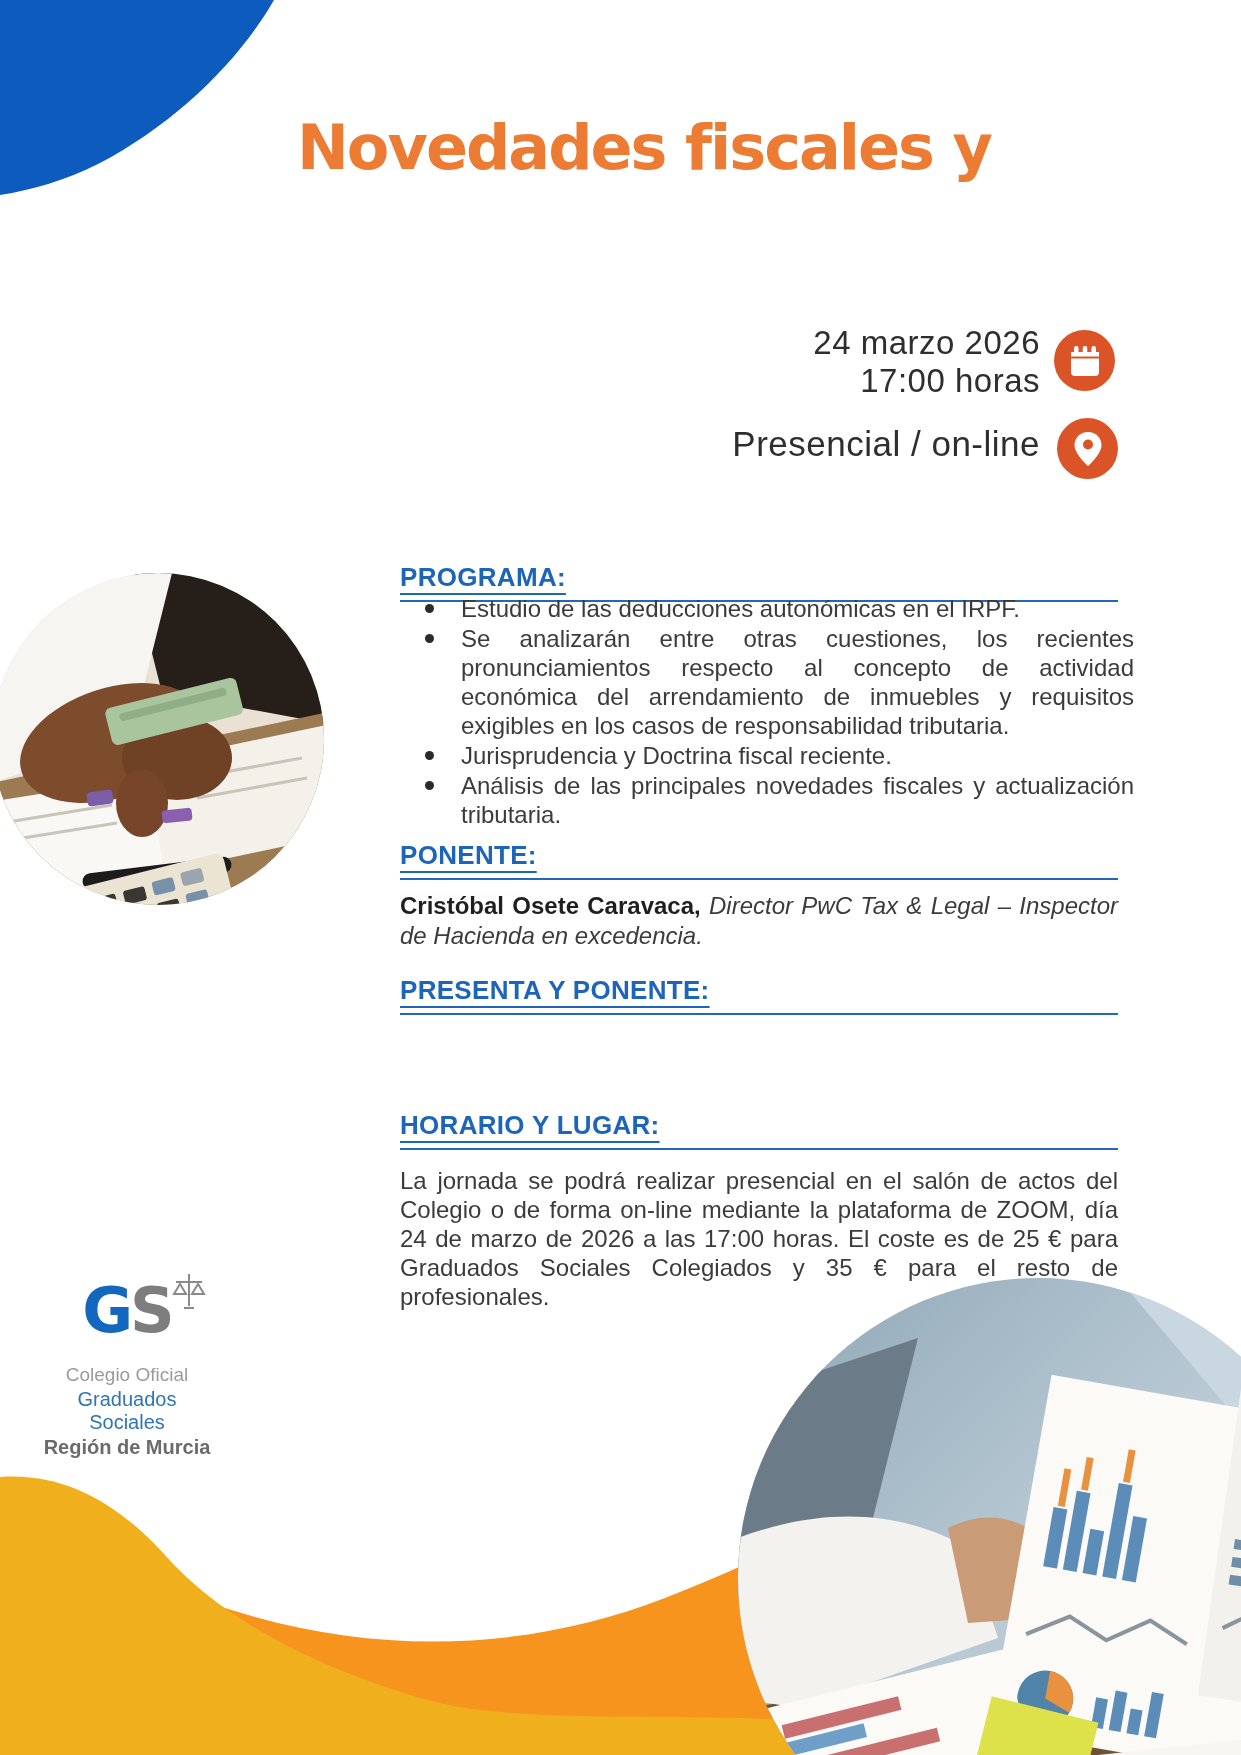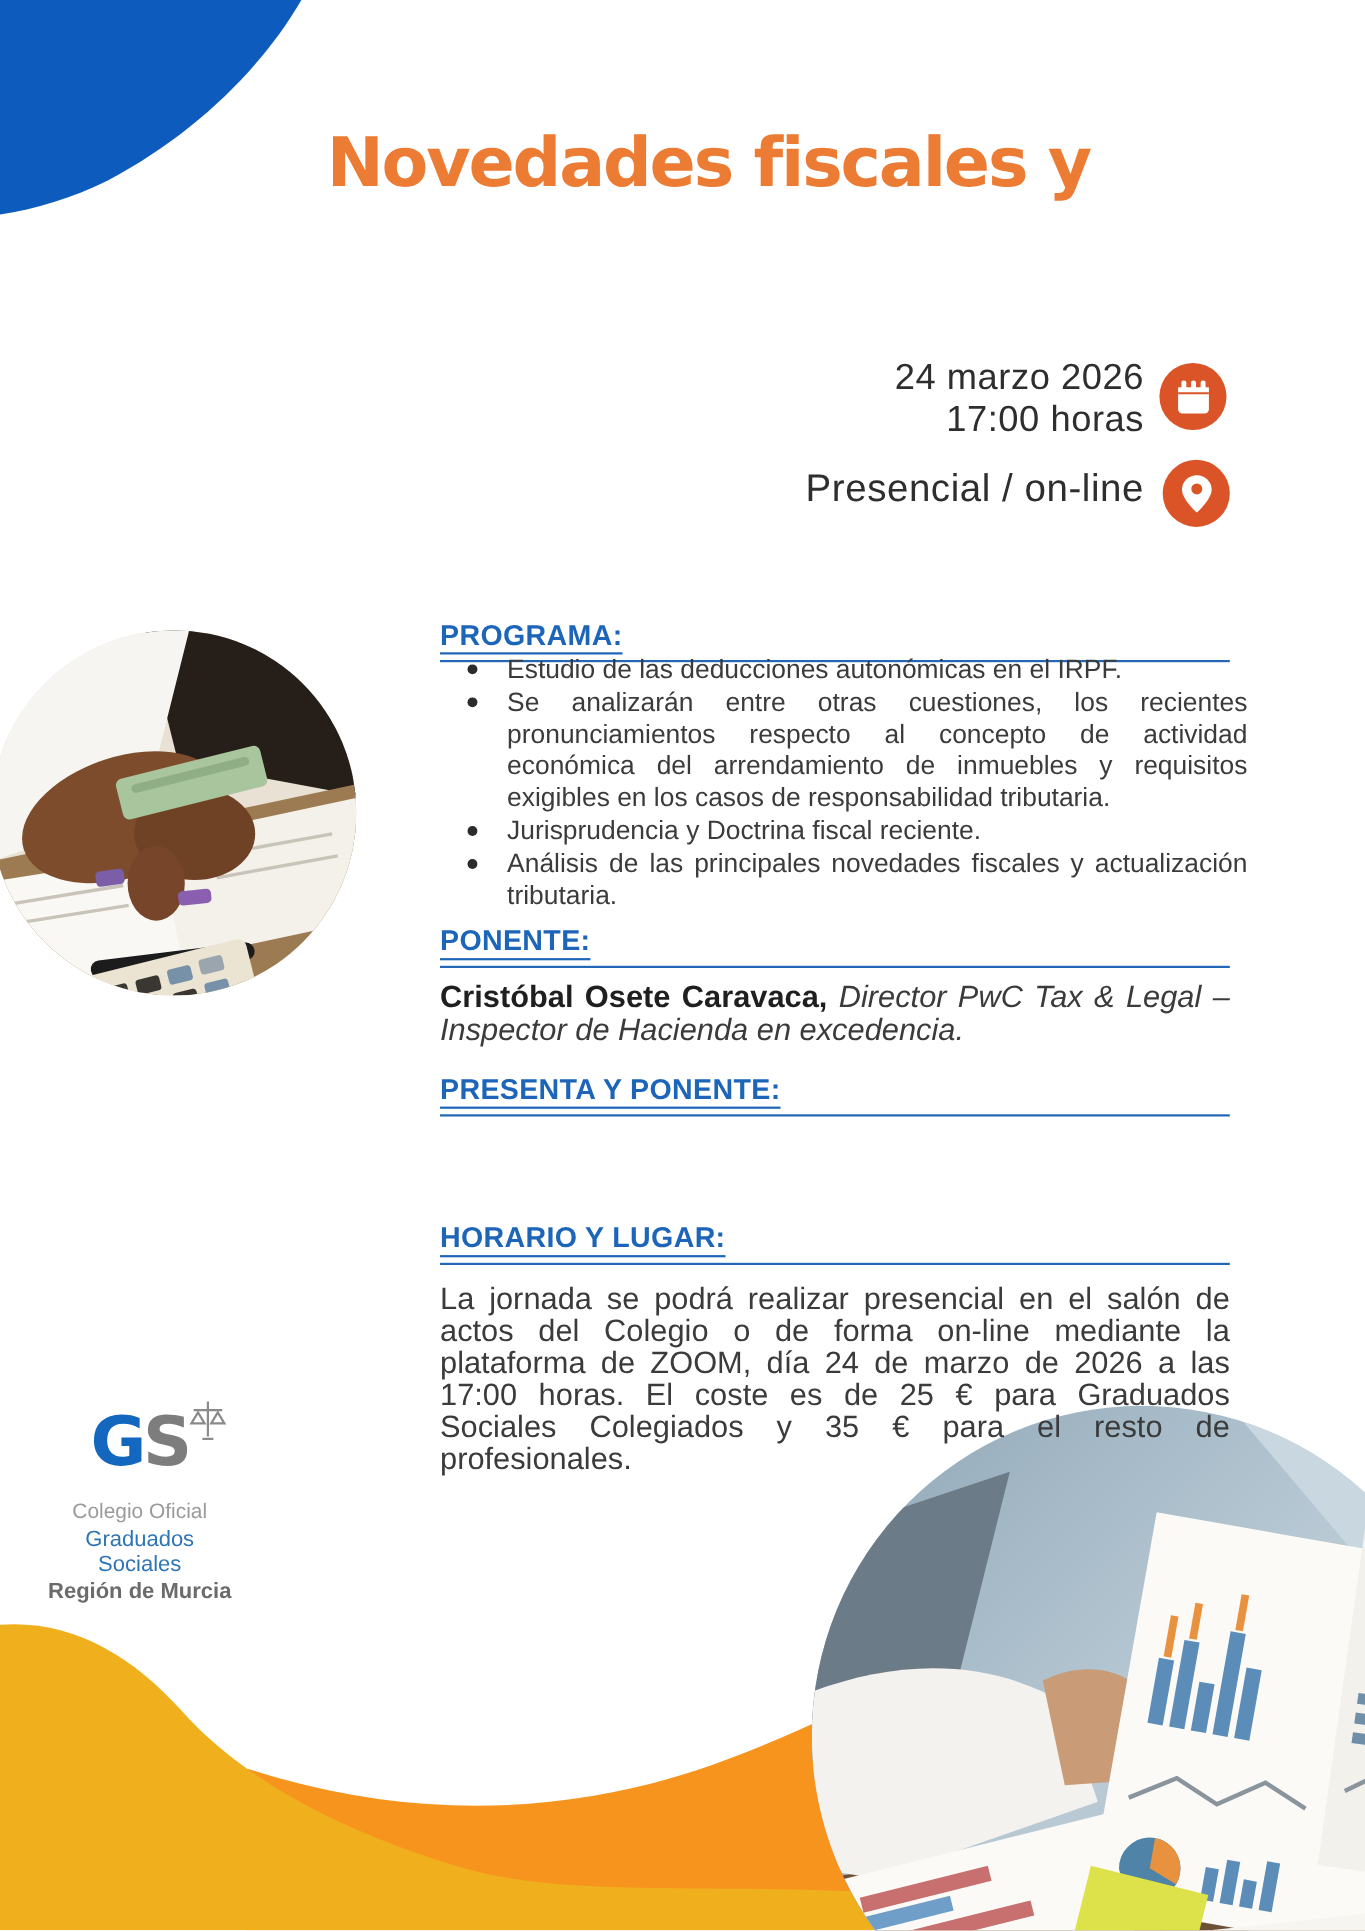--- a/index.html
+++ b/index.html
@@ -36,21 +36,21 @@
     padding-bottom:7px;border-bottom:2px solid #2368B8;
     text-decoration:underline;text-underline-offset:7px;
   }
   .bullets{list-style:none;margin:16px;padding:0;}
   .bullets li{position:relative;padding-left:45px;font-size:24px;line-height:29px;
     color:#3b3b3b;text-align:justify;margin-bottom:1px;}
   .bullets li::before{content:"";position:absolute;left:9px;top:10px;width:9px;height:9px;
     border-radius:50%;background:#2b2b2b;}
   .person-name{font-weight:700;color:#1f1f1f;}
   .person-role{font-style:italic;}
-  .para{font-size:28px;line-height:30px;color:#3b3b3b;text-align:justify;}
+  .para{font-size:24px;line-height:30px;color:#3b3b3b;text-align:justify;}
   .para-horario{line-height:29px;}
 
   
   .logo{left:38px;top:1280px;width:178px;text-align:center;}
   .logo-gs{position:relative;display:inline-block;
     font-family:"DejaVu Sans","Liberation Sans",sans-serif;
     font-weight:700;font-size:62px;line-height:62px;letter-spacing:-3px;}
   .logo-g{color:#1467BE;}
   .logo-s{color:#7d7d7d;}
   .logo-scales{position:absolute;right:-34px;top:-8px;}

